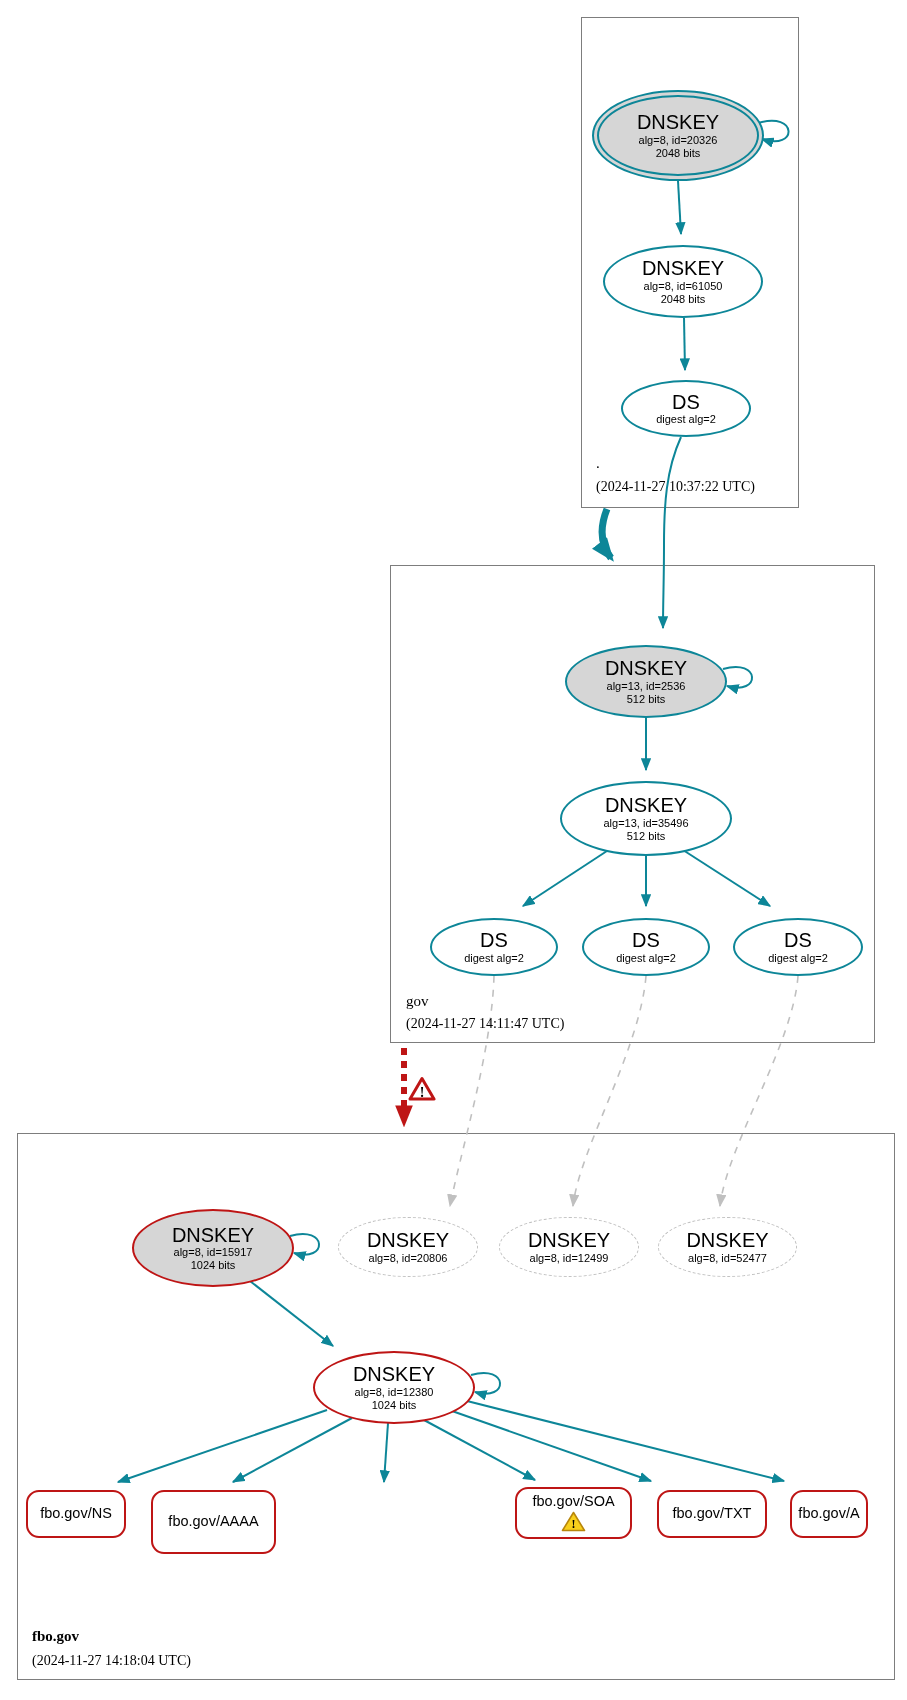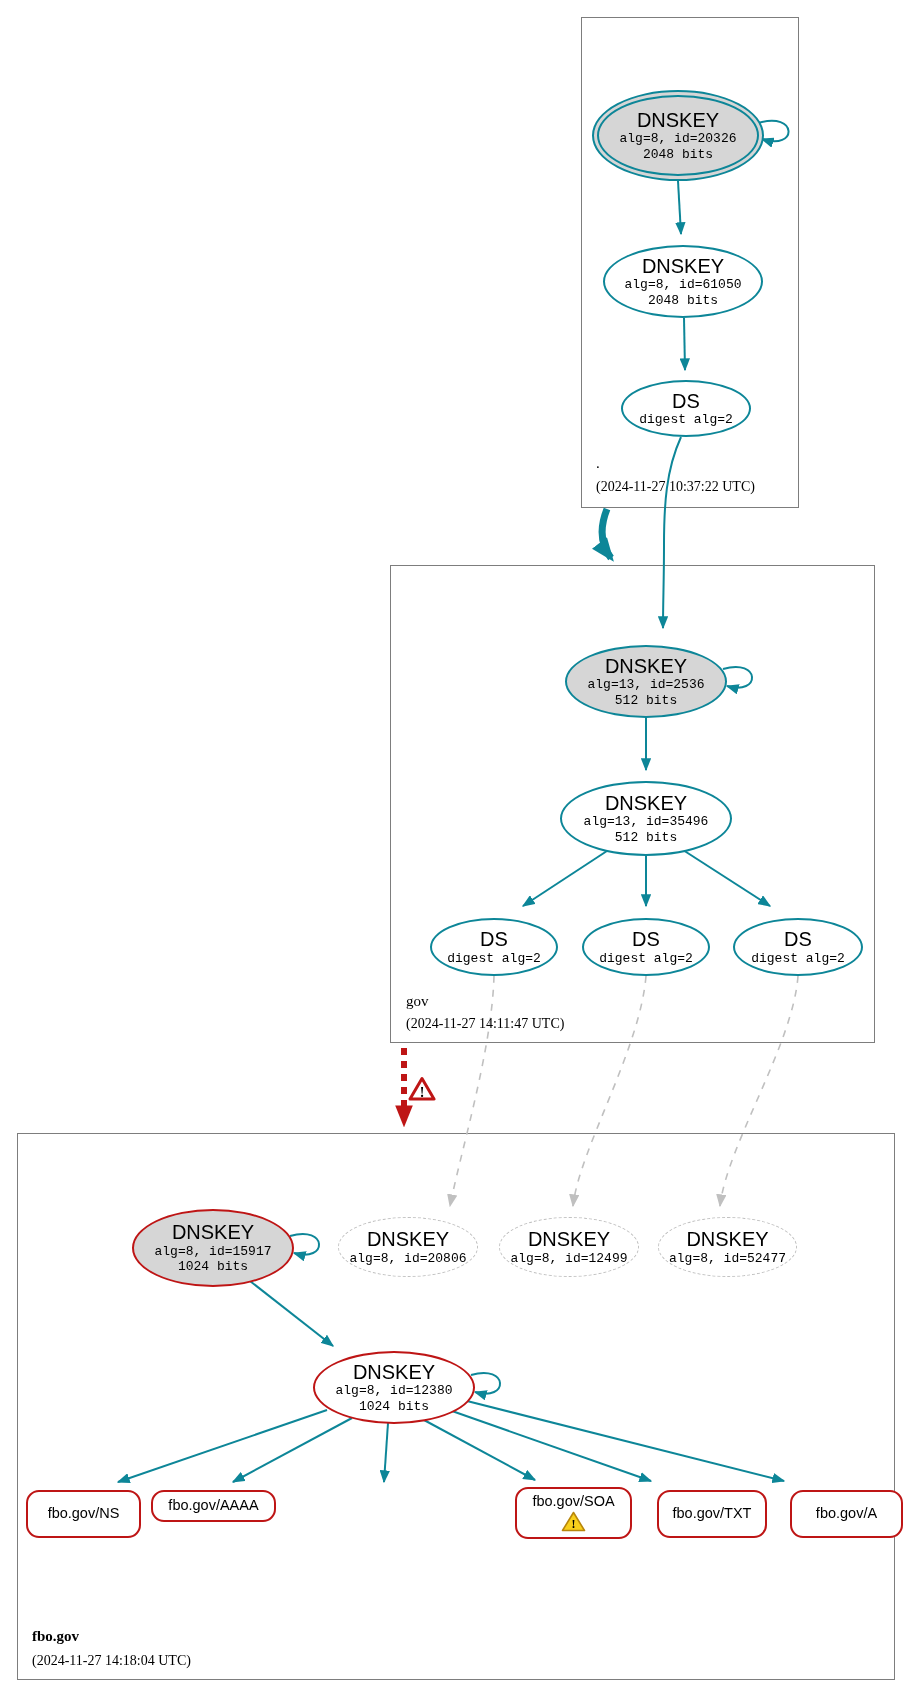--- a/index.html
+++ b/index.html
@@ -15,21 +15,21 @@
   .timestamp{position:absolute;z-index:3;font-family:"Liberation Serif",serif;font-size:14px;color:#000;}
   .ellipse{position:absolute;z-index:2;border-radius:50%;background:#fff;box-sizing:border-box;
            display:flex;flex-direction:column;align-items:center;justify-content:center;text-align:center;}
   .ellipse.teal{border:2px solid var(--teal);}
   .ellipse.redb{border:2.5px solid var(--red);}
   .ellipse.grayfill{background:var(--grayfill);}
   .ellipse.dashedb{border:1.5px dashed var(--dashed);}
   .ellipse.double::before{content:"";position:absolute;left:3px;right:3px;top:3px;bottom:3px;
            border:2px solid var(--teal);border-radius:50%;pointer-events:none;}
   .title{font-family:"Liberation Sans",sans-serif;font-size:20px;line-height:1.12;color:#000;z-index:2;}
-  .sub{font-family:Liberation Mono, monospace;font-size:13px;line-height:1.18;color:#000;z-index:2;}
+  .sub{font-family:Liberation Sans, sans-serif;font-size:11px;line-height:1.18;color:#000;z-index:2;}
   .rrset{position:absolute;z-index:2;border:2.5px solid var(--red);border-radius:13px;background:#fff;
          box-sizing:border-box;display:flex;flex-direction:column;align-items:center;justify-content:center;
          font-family:"Liberation Sans",sans-serif;font-size:14.5px;color:#000;text-align:center;line-height:1.1;}
   .icon{position:absolute;z-index:4;}
   .inline-icon{display:block;margin-top:1px;}
 </style>
 </head>
 <body>
 
 <div id="canvas">
@@ -149,36 +149,36 @@
     <span class="title">DNSKEY</span>
     <span class="sub">alg=8, id=52477</span>
   </div>
 
   <div class="ellipse redb" style="left:313px;top:1351px;width:162px;height:73px;">
     <span class="title">DNSKEY</span>
     <span class="sub">alg=8, id=12380</span>
     <span class="sub">1024 bits</span>
   </div>
 
-  <div class="rrset" style="left:26px;top:1490px;width:115px;height:48px;">
+  <div class="rrset" style="left:26px;top:1490px;width:100px;height:48px;">
     <span>fbo.gov/NS</span>
   </div>
-  <div class="rrset" style="left:151px;top:1490px;width:125px;height:32px;">
+  <div class="rrset" style="left:151px;top:1490px;width:125px;height:64px;">
     <span>fbo.gov/AAAA</span>
   </div>
   <div class="rrset" style="left:515px;top:1487px;width:117px;height:52px;">
     <span>fbo.gov/SOA</span>
     <svg class="inline-icon" width="25" height="21" viewBox="0 0 25 21">
       <polygon points="12.5,1.5 23.5,19.5 1.5,19.5" fill="var(--warnyellow)" stroke="var(--warnborder)" stroke-width="1.6" stroke-linejoin="round"></polygon>
       <text x="12.5" y="17" text-anchor="middle" font-family="Liberation Serif, serif" font-size="12" font-weight="bold" fill="#000">!</text>
     </svg>
   </div>
   <div class="rrset" style="left:657px;top:1490px;width:110px;height:48px;align-items:center;">
     <span>fbo.gov/TXT</span>
   </div>
-  <div class="rrset" style="left:790px;top:1490px;width:113px;height:48px;">
+  <div class="rrset" style="left:790px;top:1490px;width:78px;height:48px;">
     <span>fbo.gov/A</span>
   </div>
 
   <div class="zonelabel" style="left:32px;top:1628px;font-weight:bold;">fbo.gov</div>
   <div class="timestamp" style="left:32px;top:1653px;">(2024-11-27 14:18:04 UTC)</div>
 
 </div>
 
 </body></html>

